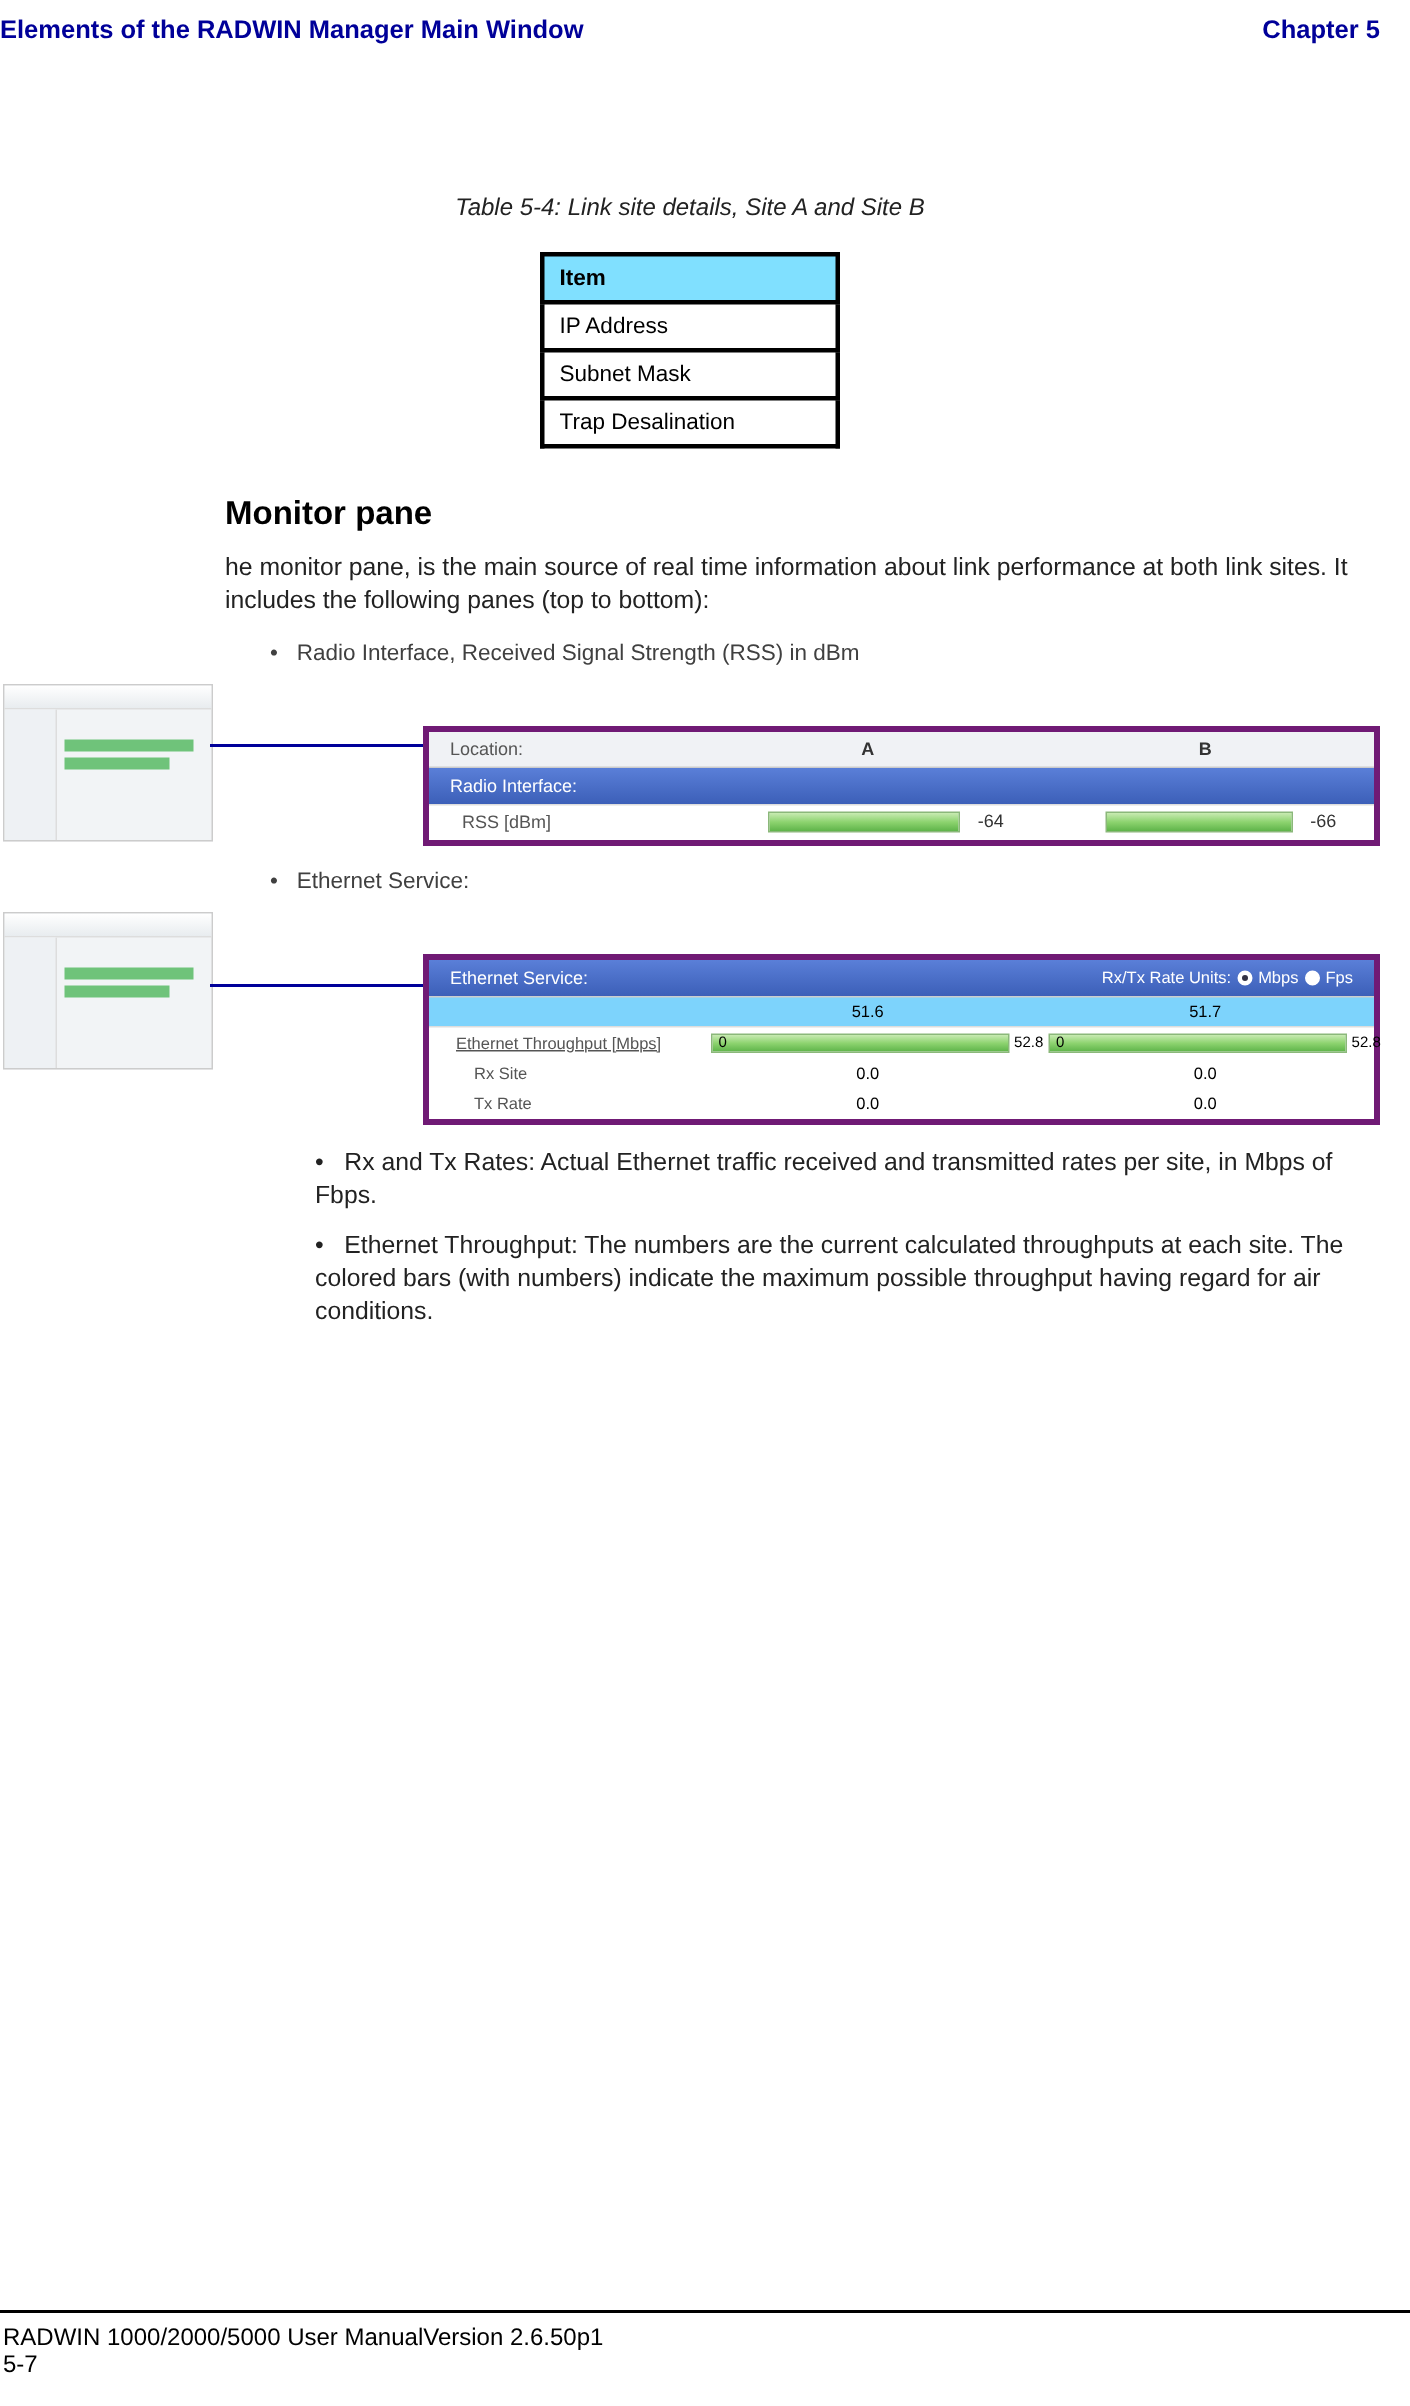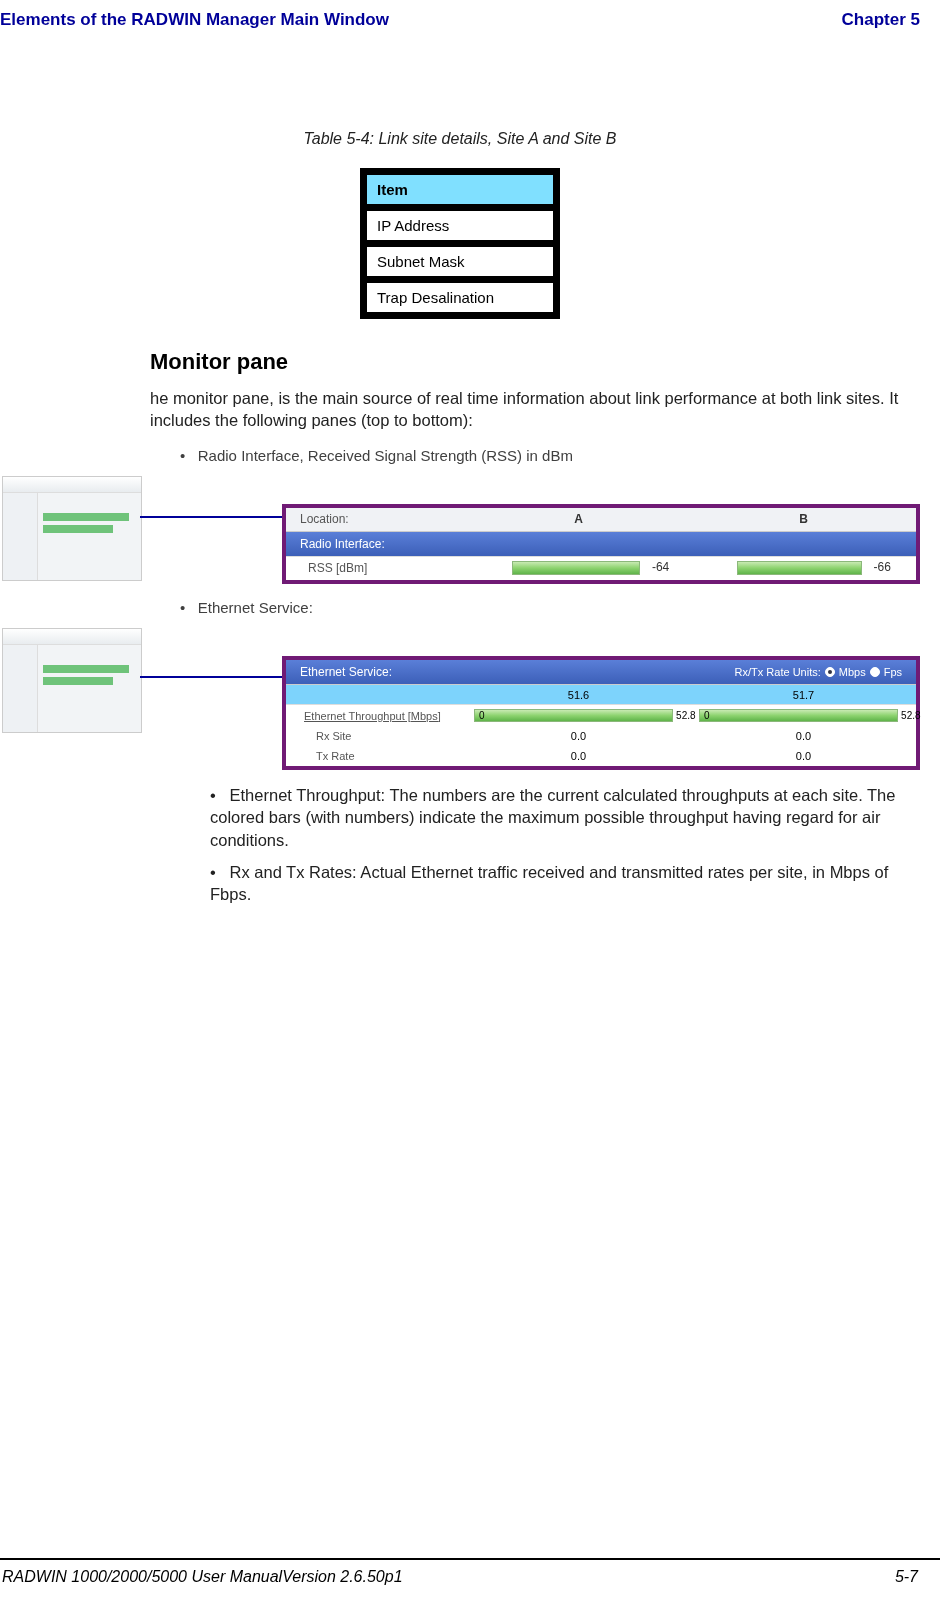--- a/index.html
+++ b/index.html
@@ -29,21 +29,21 @@
       color: #222;
       margin-top: 100px;
       margin-bottom: 20px;
     }
     .item-table {
       border-collapse: collapse;
       margin: 0 auto 30px auto;
       width: 200px;
     }
     .item-table th, .item-table td {
-      border: 7px solid #000000;
+      border: 3px solid #000000;
       padding: 6px 10px;
       font-size: 15px;
       text-align: left;
     }
     .item-table th {
       background: #80e0ff;
       font-weight: bold;
     }
     .section-heading {
       font-weight: bold;
@@ -267,21 +267,21 @@
     .page-footer {
       position: absolute;
       bottom: 18px;
       left: 0;
       right: 0;
       border-top: 2px solid #000;
       padding: 8px 22px 0 2px;
       display: flex;
       justify-content: space-between;
       font-size: 16px;
-      font-style: italic;
+      flex-direction: column;
     }
   </style>
 </head>
 <body>
 
 <div class="page-header">
   <span>Elements of the RADWIN Manager Main Window</span>
   <span>Chapter 5</span>
 </div>
 
@@ -389,20 +389,20 @@
         <div class="eval">0.0</div>
       </div>
       <div class="eth-data-row">
         <div class="elabel">Tx Rate</div>
         <div class="eval">0.0</div>
         <div class="eval">0.0</div>
       </div>
     </div>
   </div>
 
+  <div class="sub-bullet">•&nbsp;&nbsp;&nbsp;<span>Rx and Tx Rates: Actual Ethernet traffic received and transmitted rates per site, in Mbps of Fbps.</span></div>
   <div class="sub-bullet">•&nbsp;&nbsp;&nbsp;<span>Ethernet Throughput: The numbers are the current calculated throughputs at each site. The colored bars (with numbers) indicate the maximum possible throughput having regard for air conditions.</span></div>
-  <div class="sub-bullet">•&nbsp;&nbsp;&nbsp;<span>Rx and Tx Rates: Actual Ethernet traffic received and transmitted rates per site, in Mbps of Fbps.</span></div>
 </div>
 
 <div class="page-footer">
   <span>RADWIN 1000/2000/5000 User ManualVersion  2.6.50p1</span>
   <span>5-7</span>
 </div>
 
 </body></html>

